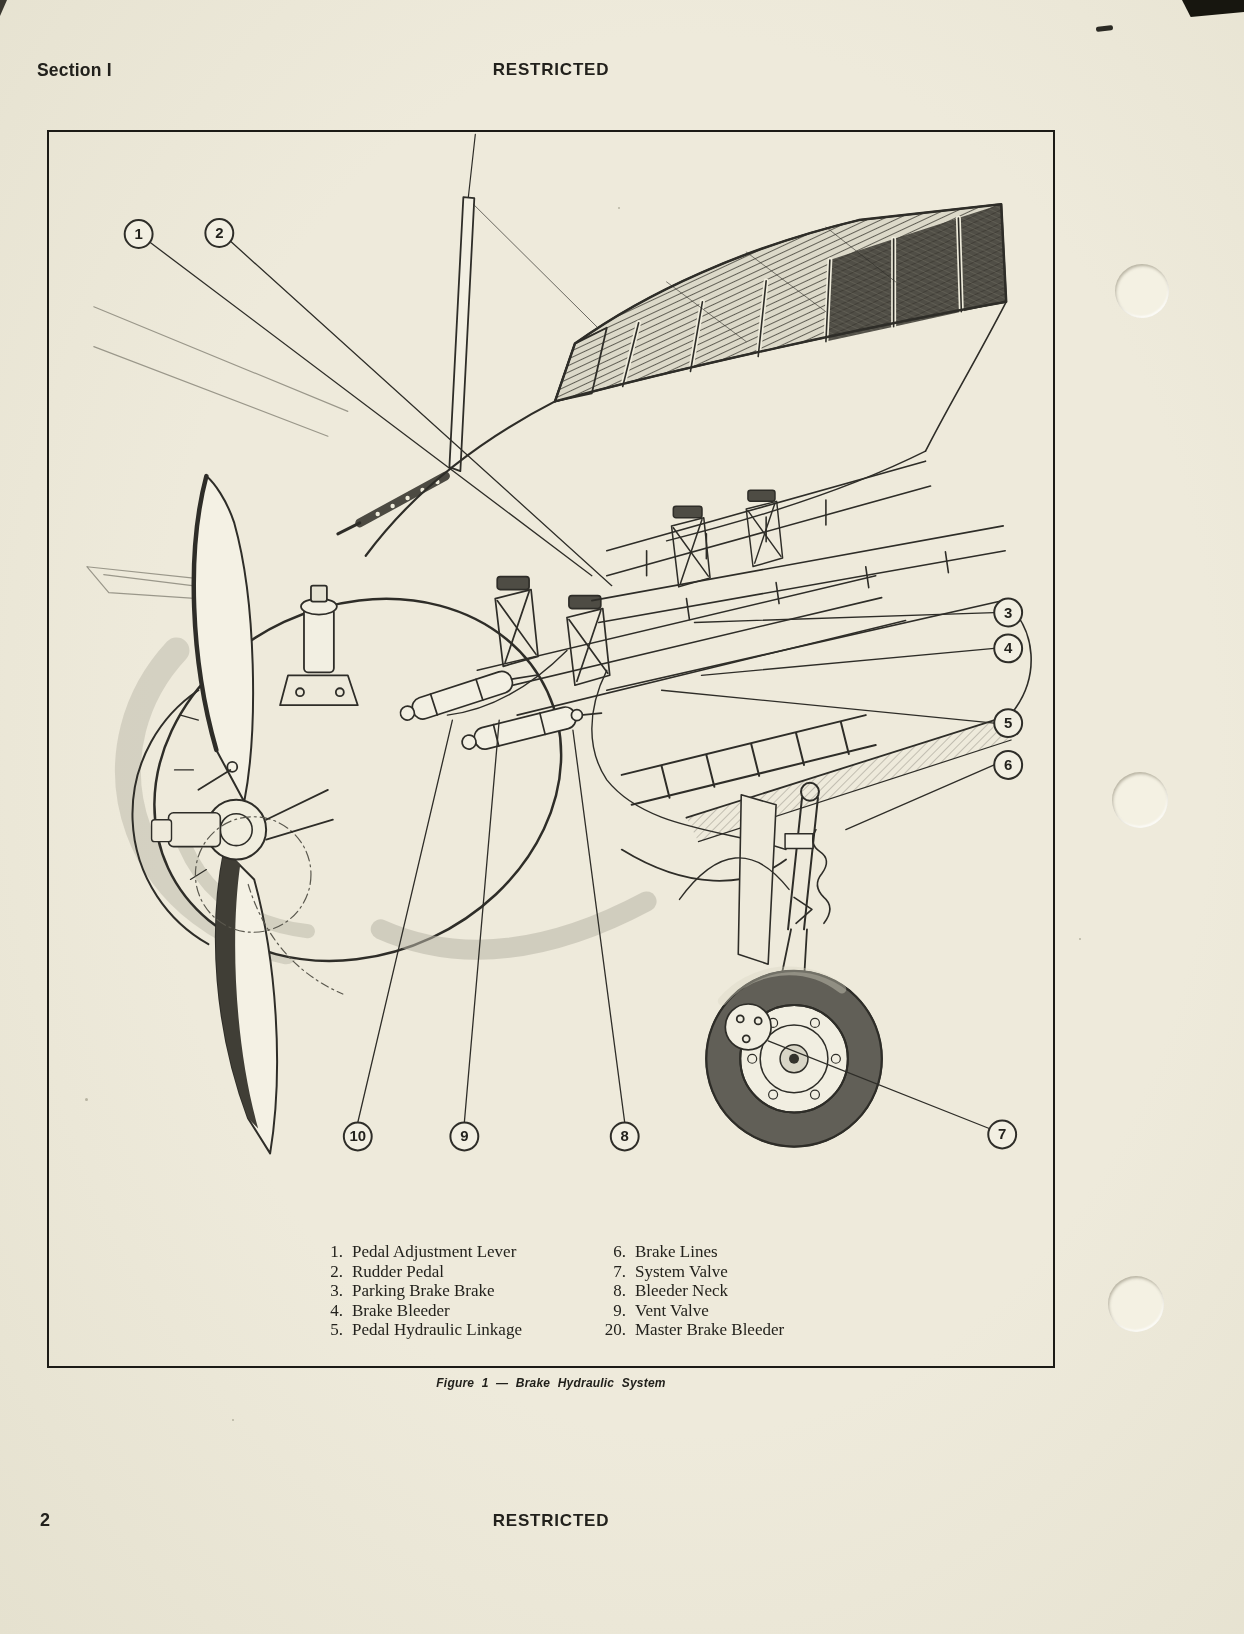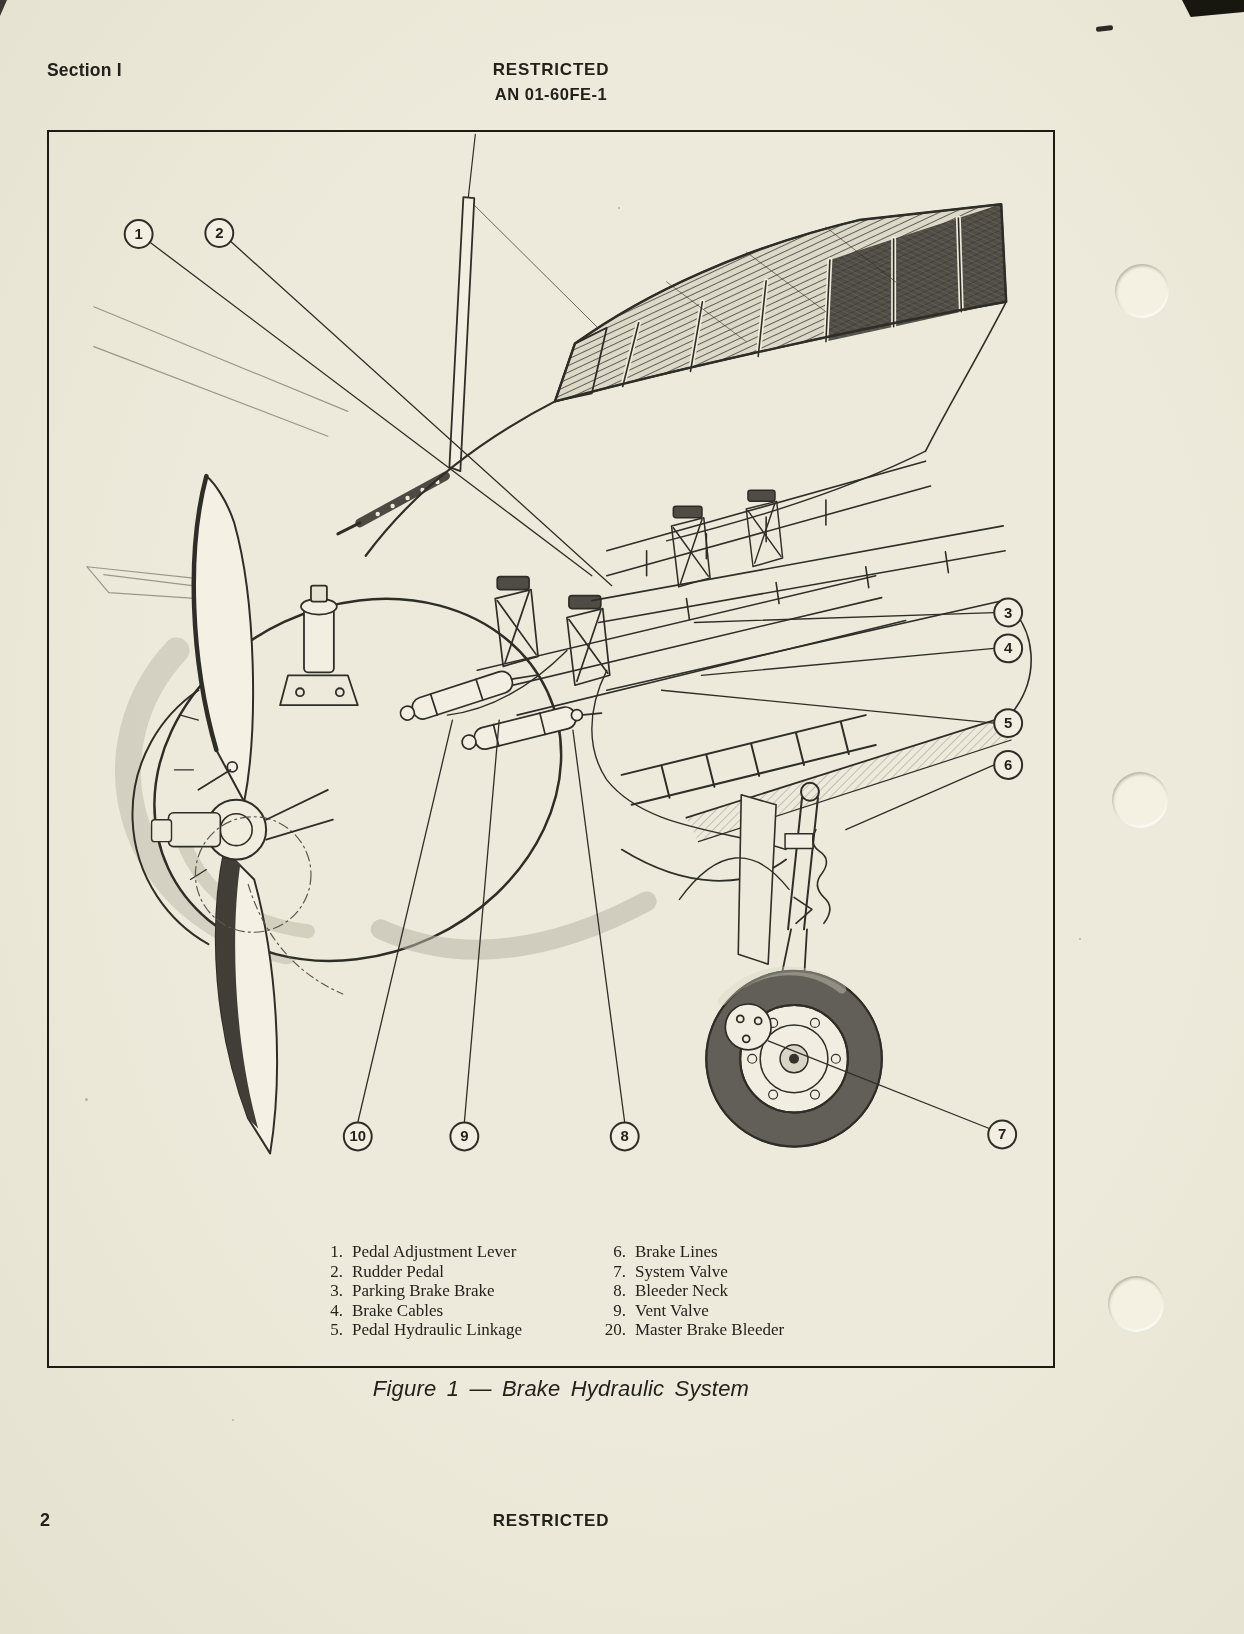--- a/index.html
+++ b/index.html
@@ -1,34 +1,34 @@
 <!DOCTYPE html>
 <html><head>
 <meta charset="utf-8">
 <style>
   html,body{margin:0;padding:0;}
   body{
     width:1244px;height:1634px;position:relative;overflow:hidden;
     background:radial-gradient(ellipse at 55% 45%, #eeeadb 55%, #e5e1cf 100%);
     font-family:"Liberation Sans", sans-serif;color:#22211c;
   }
-  .hdr-section{position:absolute;left:47px;top:60px;font-weight:bold;font-size:17.5px;letter-spacing:.2px;}
+  .hdr-section{position:absolute;left:37px;top:60px;font-weight:bold;font-size:17.5px;letter-spacing:.2px;}
   .hdr-center{position:absolute;left:47px;top:60px;width:1008px;text-align:center;font-weight:bold;}
   .hdr-restricted{font-size:17px;letter-spacing:.8px;}
   .hdr-docnum{font-size:16.5px;margin-top:5px;letter-spacing:.5px;}
   .figure-box{position:absolute;left:47px;top:130px;width:1008px;height:1238px;
     border:2.5px solid #1c1b16;box-sizing:border-box;background:transparent;}
   .illus{position:absolute;left:0;top:0;width:100%;height:100%;}
   .legend-col{position:absolute;font-family:"Liberation Serif", serif;font-size:17px;line-height:19.5px;color:#23221d;}
   .legend-col.one{left:262px;top:1110px;}
   .legend-col.two{left:545px;top:1110px;}
   .legend-row{display:flex;}
   .ln{display:inline-block;width:32px;text-align:right;margin-right:9px;}
-  .caption{position:absolute;left:57px;top:1376px;width:1008px;text-align:center;
-    font-weight:normal;font-style:italic;font-size:22px;word-spacing:4px;letter-spacing:.2px;}
+  .caption{position:absolute;left:47px;top:1376px;width:1008px;text-align:center;
+    font-weight:bold;font-style:italic;font-size:12px;word-spacing:4px;letter-spacing:.2px;}
   .footer-page{position:absolute;left:40px;top:1510px;font-weight:bold;font-size:18px;}
   .footer-center{position:absolute;left:47px;top:1511px;width:1008px;text-align:center;
     font-weight:bold;font-size:17px;letter-spacing:.8px;}
   .hole{position:absolute;border-radius:50%;background:#f4f1e3;
     box-shadow:inset 1px 2px 3px rgba(110,105,85,.45), inset -1px -2px 2px rgba(255,255,255,.75);}
   .hole.h1{left:1115px;top:264px;width:54px;height:54px;}
   .hole.h2{left:1112px;top:772px;width:56px;height:56px;}
   .hole.h3{left:1108px;top:1276px;width:56px;height:56px;}
   .corner-mark{position:absolute;right:0;top:0;width:62px;height:17px;background:#17160f;
     clip-path:polygon(0 0,100% 0,100% 70%,14% 100%);}
@@ -37,21 +37,20 @@
   .edge-mark{position:absolute;left:0;top:0;width:7px;height:16px;background:#3a3830;
     clip-path:polygon(0 0,100% 0,0 100%);}
   .speck{position:absolute;background:#8c8875;border-radius:50%;opacity:.55;}
 </style>
 </head>
 <body>
 
 <div class="hdr-section">Section I</div>
 <div class="hdr-center">
   <div class="hdr-restricted">RESTRICTED</div>
-  <div class="hdr-docnum">AN 01-60FE-1</div>
 </div>
 
 <div class="figure-box">
   <svg class="illus" viewBox="0 0 1008 1238">
     <defs>
       <pattern id="hatchC" width="6" height="6" patternUnits="userSpaceOnUse" patternTransform="rotate(65)">
         <rect width="6" height="6" fill="#dcd9c9"></rect>
         <line x1="0" y1="0" x2="0" y2="6" stroke="#413f37" stroke-width="1.6"></line>
       </pattern>
       <pattern id="hatchL" width="6" height="6" patternUnits="userSpaceOnUse" patternTransform="rotate(45)">
@@ -325,21 +324,21 @@
     <div class="legend-row">
         <span class="ln">2.</span>
         <span>Rudder Pedal</span>
       </div>
     <div class="legend-row">
         <span class="ln">3.</span>
         <span>Parking Brake Brake</span>
       </div>
     <div class="legend-row">
         <span class="ln">4.</span>
-        <span>Brake Cables</span>
+        <span>Brake Bleeder</span>
       </div>
     <div class="legend-row">
         <span class="ln">5.</span>
         <span>Pedal Hydraulic Linkage</span>
       </div>
   </div>
   <div class="legend-col two">
     <div class="legend-row">
         <span class="ln">6.</span>
         <span>Brake Lines</span>

